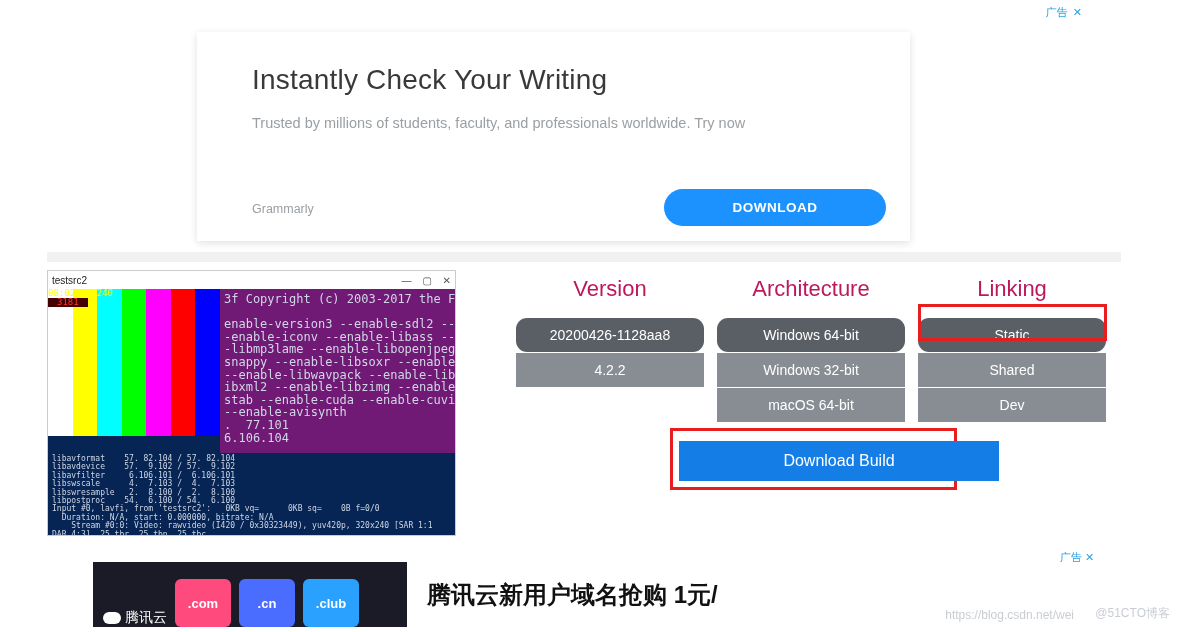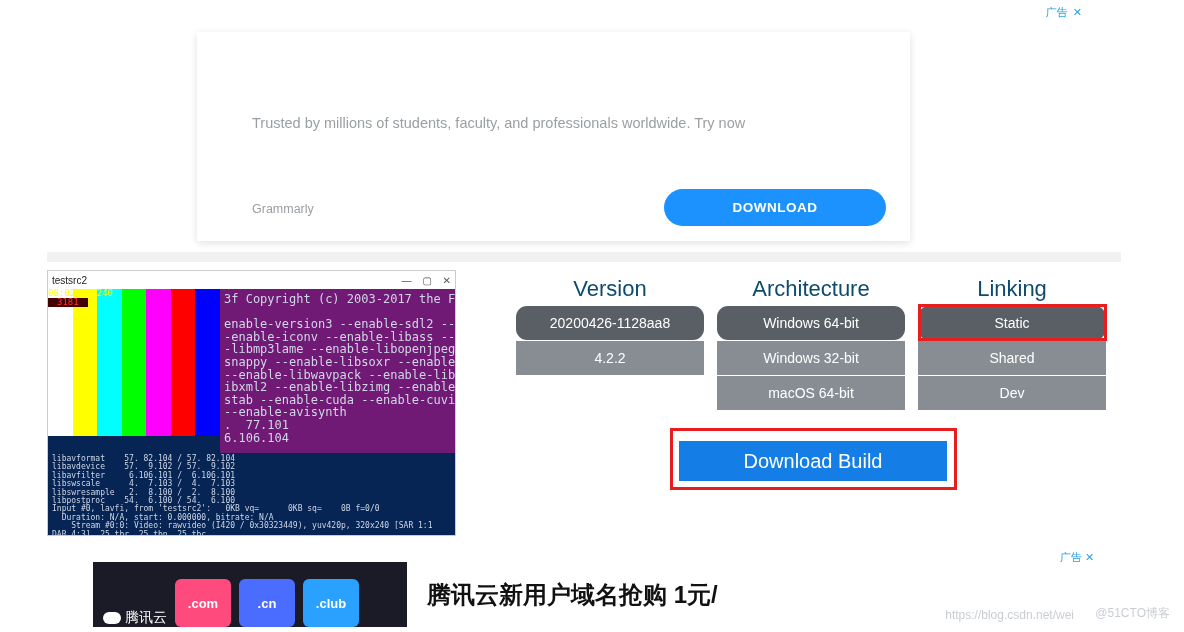--- a/index.html
+++ b/index.html
@@ -44,36 +44,36 @@
     font-size:12px; line-height:1.05; padding:4px 4px; white-space:pre; overflow:hidden;
   }
   .ffmpeg-shot .term-bottom {
     position:absolute; left:0; bottom:0; right:0; height:82px;
     background:#062454; color:#cfd7e5; font-family: Consolas, monospace;
     font-size:8px; line-height:1.05; padding:2px 4px; white-space:pre; overflow:hidden;
   }
 
   
   .sel-col { position: absolute; width: 188px; }
-  .sel-col h3 { text-align: center; font-weight: 400; font-size: 22px; color: #0c4a6e; margin-bottom: 4px; }
+  .sel-col h3 { text-align: center; font-weight: 400; font-size: 22px; color: #be185d; margin-bottom: 16px; }
   .sel-col .opt { height: 34px; display:flex; align-items:center; justify-content:center; background:#888d93; color:#fff; font-size:14px; cursor:pointer; }
   .sel-col .opt + .opt { margin-top: 1px; }
   .sel-col .opt.sel { background:#5a5f66;border-radius:11px; }
   .col-version { left: 516px; top: 276px; }
   .col-arch    { left: 717px; top: 276px; }
   .col-link    { left: 918px; top: 276px; }
 
   
   .redbox { position: absolute; border: 3px solid #e81d1d; pointer-events: none; }
   .redbox.static { left: 918px; top: 304px; width: 189px; height: 37px; }
   .redbox.dl     { left: 670px; top: 428px; width: 287px; height: 62px; }
 
   .dl-build {
-    position: absolute; left: 679px; top: 441px; width: 268px; height: 40px;
-    background: #147ee6; color: #fff; font-size: 20px; display:flex; align-items:center; justify-content:center;
+    position: absolute; left: 679px; top: 441px; width: 320px; height: 40px;
+    background: #147ee6; color: #fff; font-size: 16px; display:flex; align-items:center; justify-content:center;
     cursor:pointer;
   }
 
   
   .ad-bottom-label { position: absolute; left: 1060px; top: 550px; font-size: 11px; color: #29a0e6; }
   .ad-bottom { position: absolute; left: 93px; top: 562px; width: 991px; height: 65px; display:flex; }
   .ad-bottom .left {
     width: 314px; height: 100%; background: #1b1b28; display:flex; align-items:flex-end; padding-left:10px; gap:8px;
   }
   .cloud-logo { color:#fff; font-size:14px; display:flex; align-items:center; gap:4px; }
@@ -91,20 +91,21 @@
 <body>
 
 <div class="ad-label" style="top:5px;">
   <span>广告</span>
   <span class="x-icon">✕</span>
 </div>
 
 <div class="gray-strip"></div>
 
 <div class="ad-card">
+  <div class="headline">Instantly Check Your Writing</div>
   <div class="subline">Trusted by millions of students, faculty, and professionals worldwide. Try now</div>
   <div class="brand">Grammarly</div>
   <div class="dl-btn">DOWNLOAD</div>
 </div>
 
 <div class="ffmpeg-shot">
   <div class="titlebar">
     <span>testsrc2</span>
     <span class="wbtns">
       <span>—</span>

